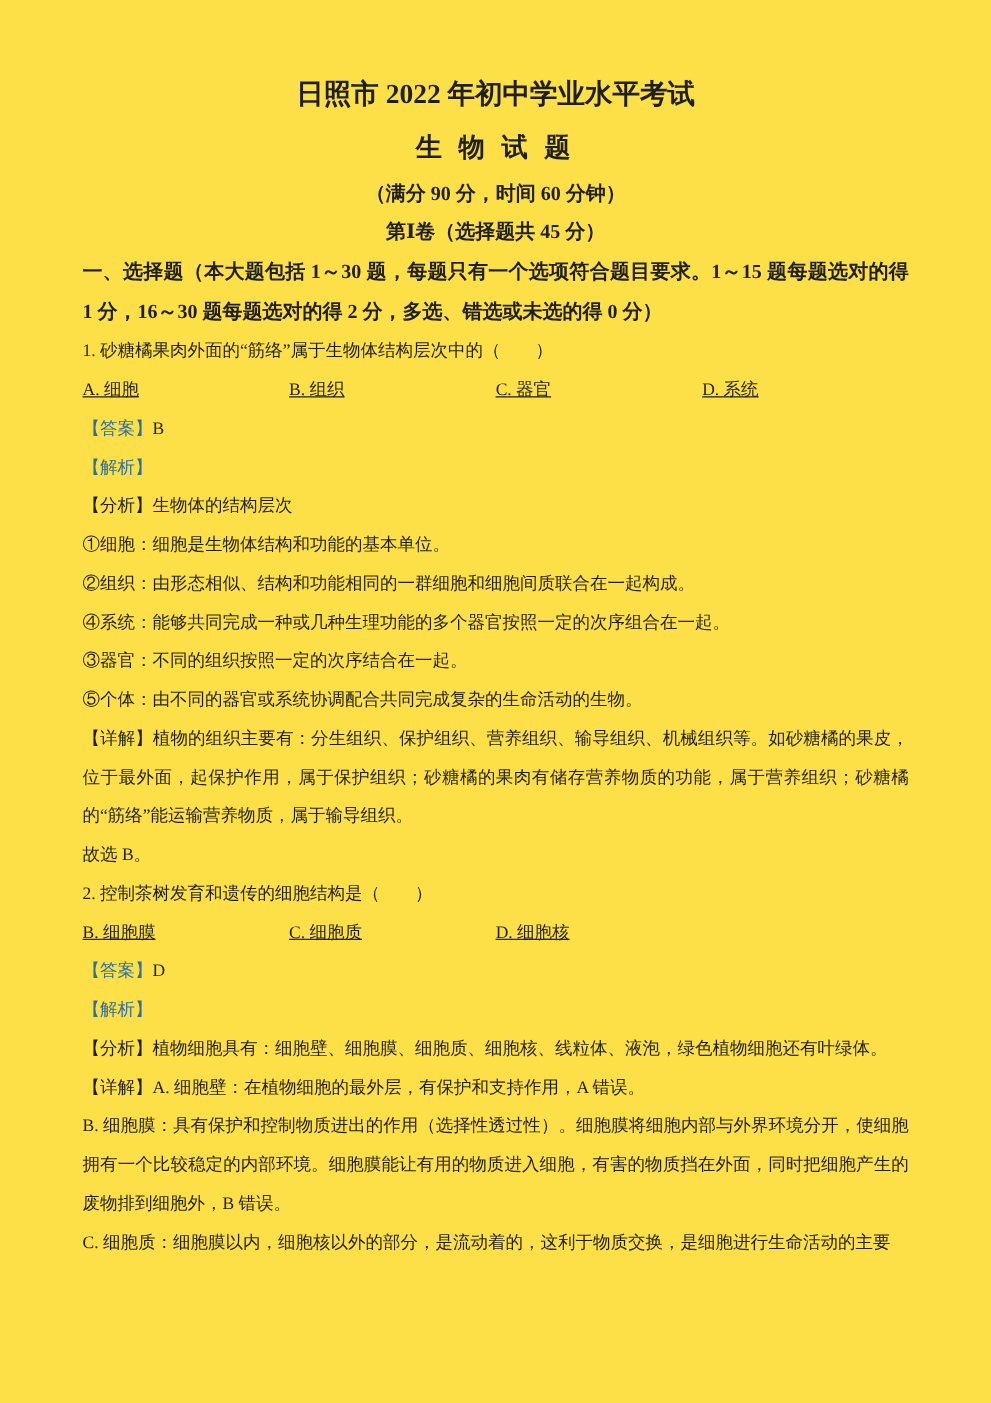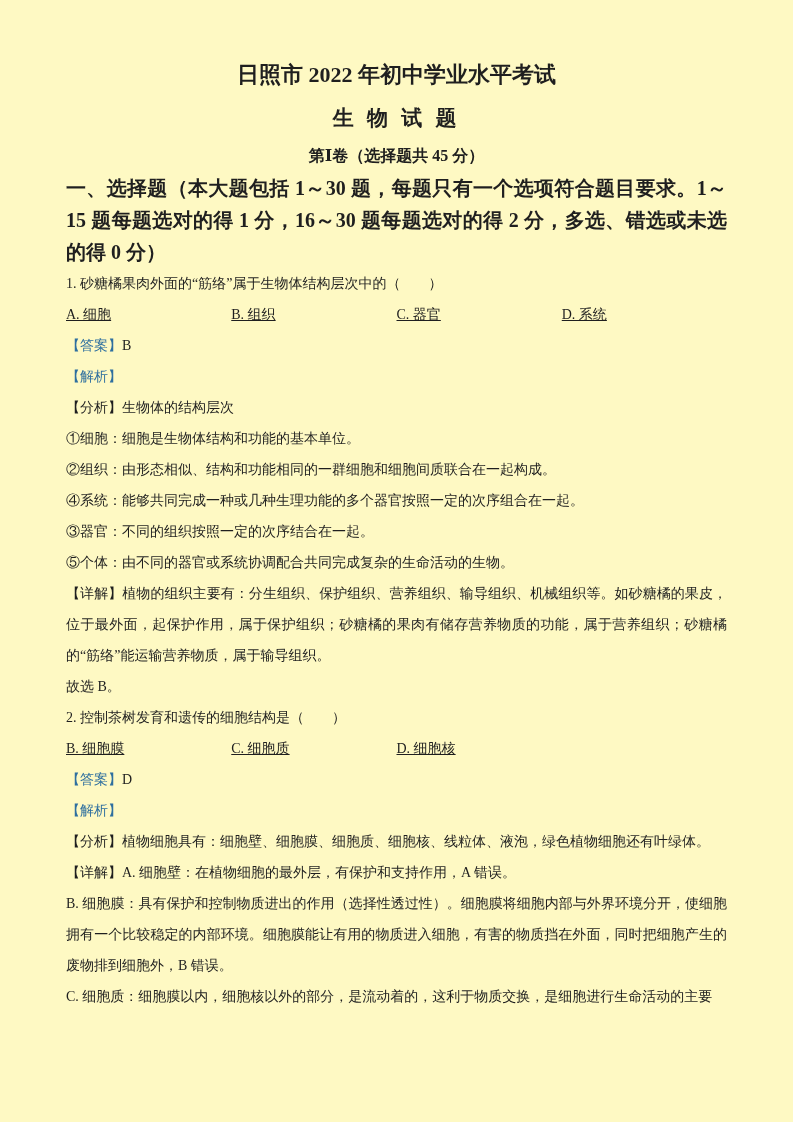--- a/index.html
+++ b/index.html
@@ -7,21 +7,21 @@
     padding: 0;
     background: #ffffff;
   }
   .page {
     position: relative;
     width: 793px;
     height: 1122px;
     box-sizing: border-box;
     margin: 0 auto;
     padding: 60px 66px 0 66px;
-    background: #fef9c3;
+    background: #fde047;
     overflow: hidden;
     font-family: "Liberation Serif", "DejaVu Serif", serif;
     color: #1f1f1f;
   }
   .title1 {
     font-size: 22px;
     font-weight: bold;
     text-align: center;
     line-height: 30px;
     margin: 0 0 14px 0;
@@ -35,21 +35,21 @@
     margin: 0 0 10px 0;
   }
   .meta-line, .section-line {
     font-size: 16px;
     font-weight: bold;
     text-align: center;
     line-height: 28px;
     margin: 0 0 2px 0;
   }
   .instructions {
-    font-size: 20px;
+    font-size: 16px;
     font-weight: bold;
     line-height: 32px;
     text-align: justify;
     margin: 2px 0 0 0;
   }
   .bodytext, .options-row {
     font-size: 14px;
     line-height: 31px;
     margin: 0;
   }
@@ -68,20 +68,21 @@
     color: #2e6f9f;
   }
 </style>
 </head>
 <body>
 
 <div class="page">
 
   <h1 class="title1">日照市 2022 年初中学业水平考试</h1>
   <h2 class="title2">生 物 试 题</h2>
+  <div class="meta-line">（满分 90 分，时间 60 分钟）</div>
   <div class="section-line">第Ⅰ卷（选择题共 45 分）</div>
 
   <p class="instructions">一、选择题（本大题包括 1～30 题，每题只有一个选项符合题目要求。1～15 题每题选对的得 1 分，16～30 题每题选对的得 2 分，多选、错选或未选的得 0 分）</p>
 
   <p class="bodytext">1. 砂糖橘果肉外面的“筋络”属于生物体结构层次中的（　　）</p>
   <div class="options-row">
     <span class="opt">A. 细胞</span>
     <span class="opt">B. 组织</span>
     <span class="opt">C. 器官</span>
     <span class="opt">D. 系统</span>

